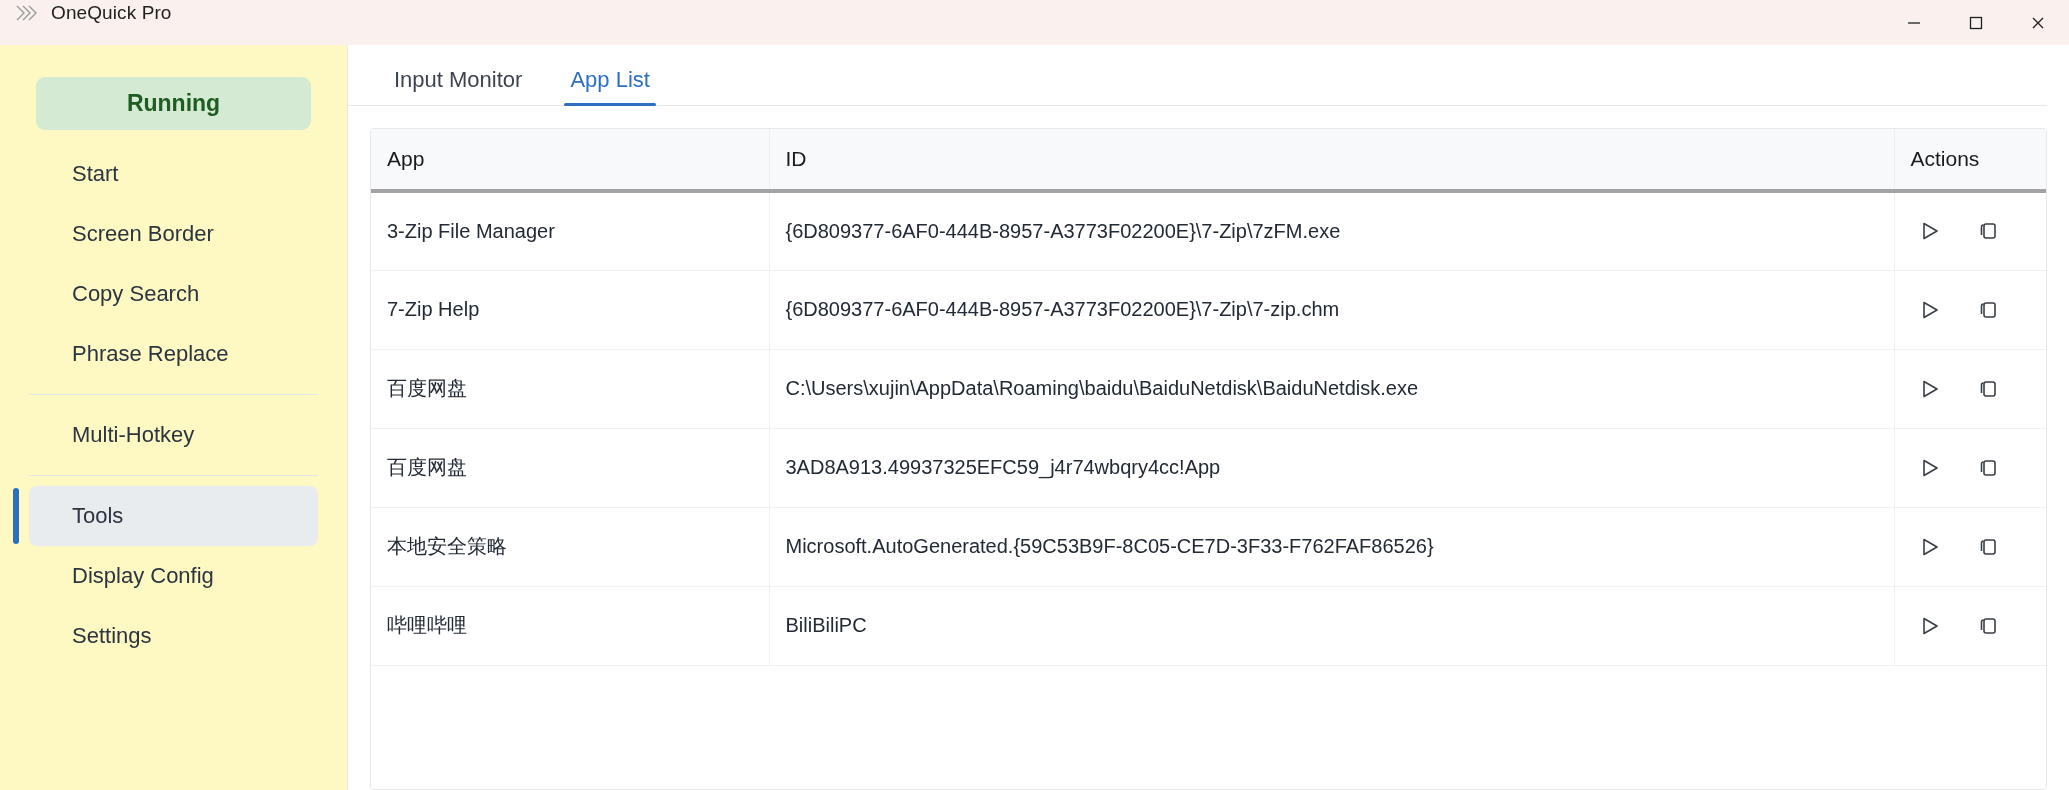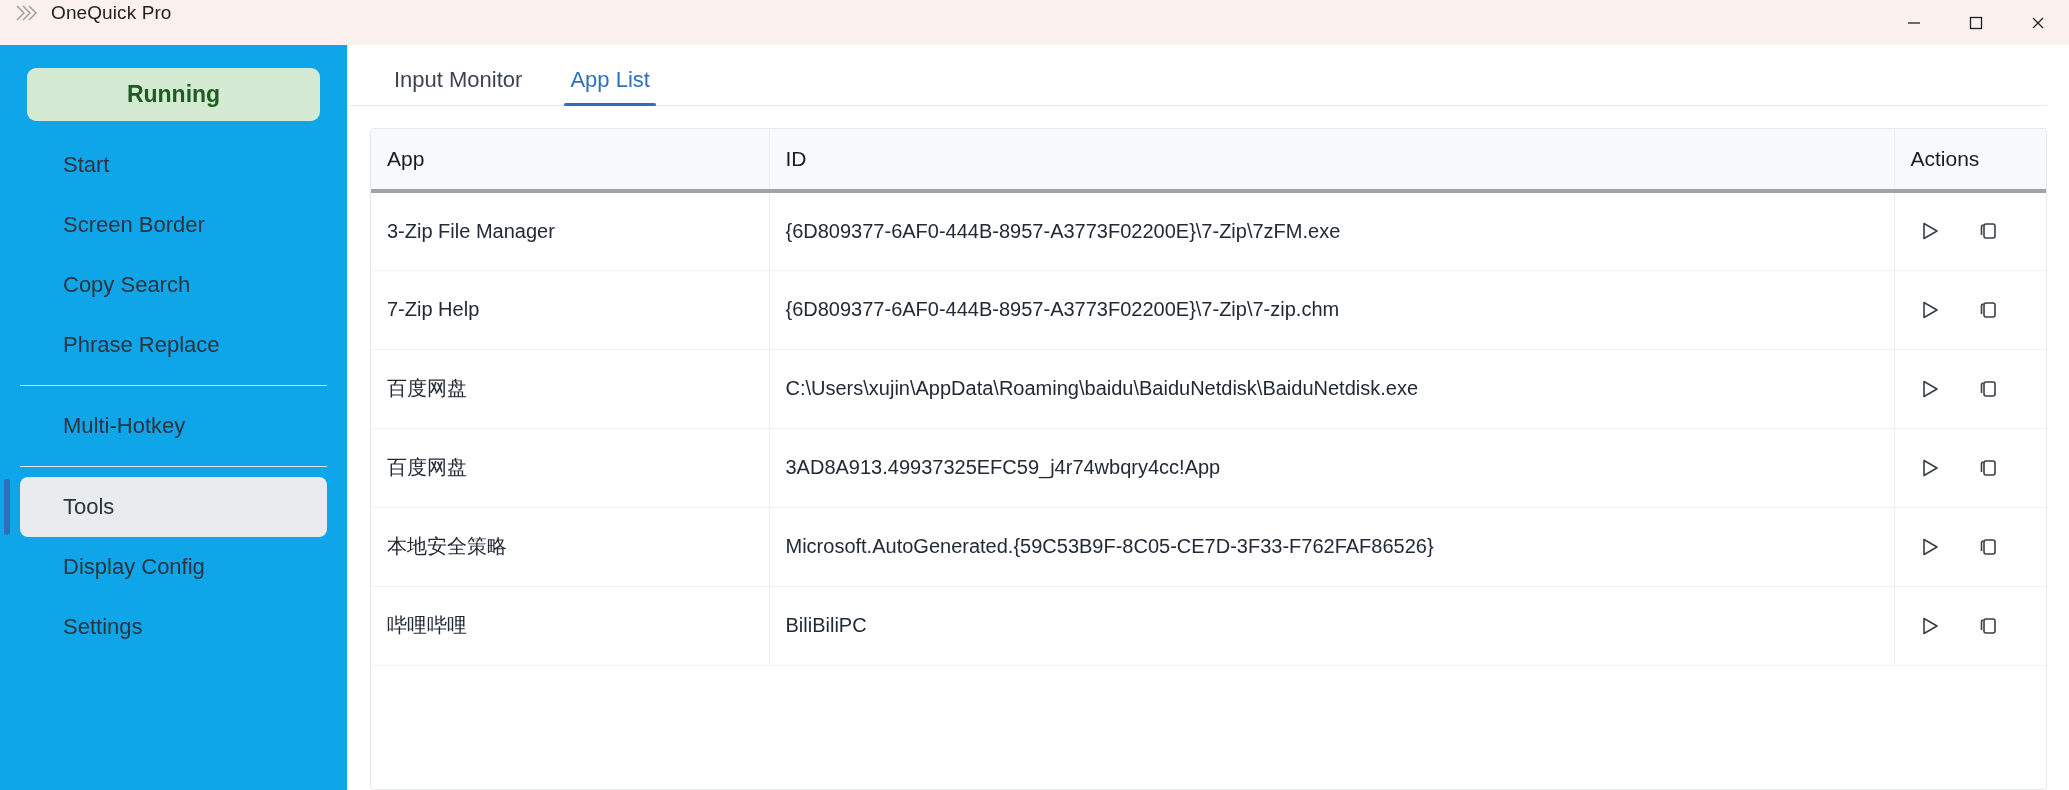--- a/index.html
+++ b/index.html
@@ -68,23 +68,23 @@
   .body {
     flex: 1;
     display: flex;
     min-height: 0;
   }
 
   
   .sidebar {
     width: 348px;
     min-width: 348px;
-    background: #0ea5e9;
+    background: #fef9c3;
     border-right: 1px solid #e6e6e6;
-    padding: 4px;
+    padding: 13px;
     display: flex;
     flex-direction: column;
     overflow: hidden;
   }
   .status-btn {
     margin: 19px 23px 0 23px;
     height: 53px;
     border-radius: 9px;
     background: #d4ead3;
     color: #1f5c22;

